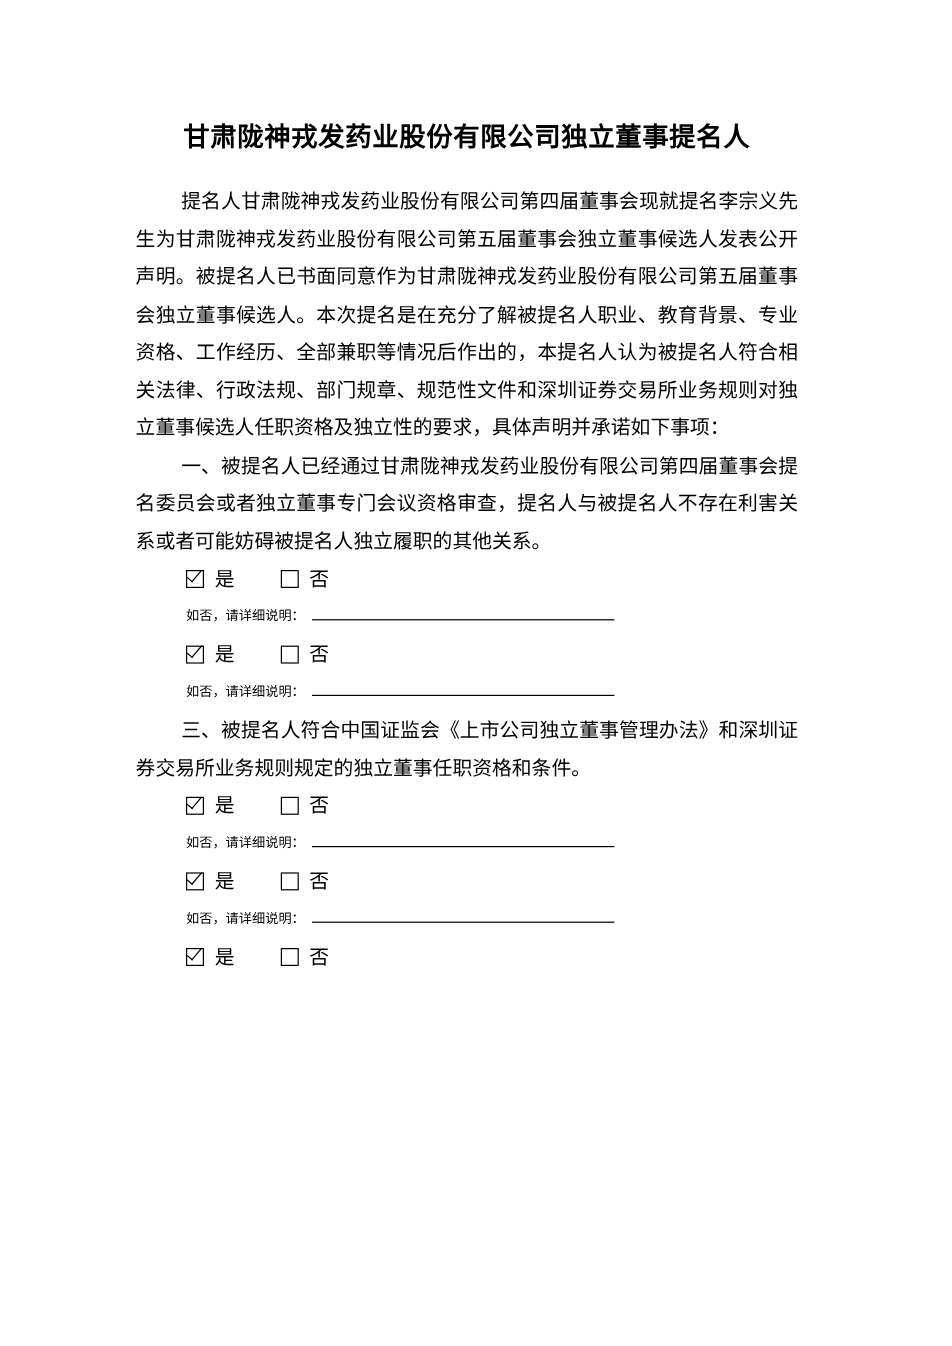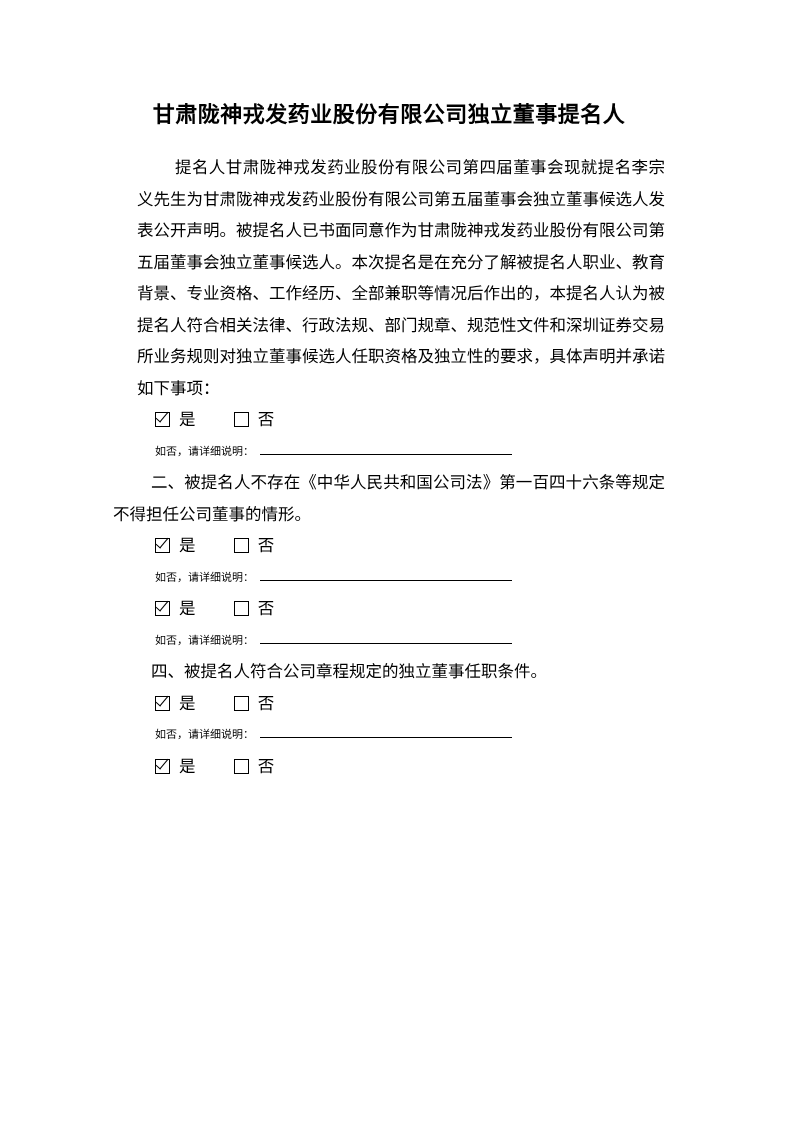--- a/index.html
+++ b/index.html
@@ -31,21 +31,20 @@
   }
   .para {
     margin: 0;
     font-size: 16.5px;
     line-height: 31.5px;
     text-align: justify;
     text-indent: 38px;
   }
   .intro {
     margin-top: 12px;
-    margin-left: 24px;
   }
   .checkbox-row {
     padding-left: 42px;
     line-height: 31.5px;
     font-size: 16.5px;
     height: 31.5px;
   }
   .cb {
     display: inline-flex;
     align-items: center;
@@ -90,37 +89,21 @@
   }
 </style>
 </head>
 <body>
 
 <div class="page">
   <div class="doc-title">甘肃陇神戎发药业股份有限公司独立董事提名人</div>
   <p class="para intro">提名人甘肃陇神戎发药业股份有限公司第四届董事会现就提名李宗义先生为甘肃陇神戎发药业股份有限公司第五届董事会独立董事候选人发表公开声明。被提名人已书面同意作为甘肃陇神戎发药业股份有限公司第五届董事会独立董事候选人。本次提名是在充分了解被提名人职业、教育背景、专业资格、工作经历、全部兼职等情况后作出的，本提名人认为被提名人符合相关法律、行政法规、部门规章、规范性文件和深圳证券交易所业务规则对独立董事候选人任职资格及独立性的要求，具体声明并承诺如下事项：</p>
   <div id="items">
   <section class="item">
-    <div class="checkbox-row">
-      <span class="cb">
-        <span class="box yes-box checked"></span>
-        <span class="cb-label">是</span>
-      </span>
-      <span class="cb">
-        <span class="box no-box"></span>
-        <span class="cb-label">否</span>
-      </span>
-    </div>
-    <div class="explain-row">
-      <span class="explain-label">如否，请详细说明：</span><span class="explain-line"></span>
-    </div>
-  </section>
-
-  <section class="item">
-    <p class="para item-text">二、被提名人不存在《中华人民共和国公司法》第一百四十六条等规定不得担任公司董事的情形。</p>
+    <p class="para item-text">一、被提名人已经通过甘肃陇神戎发药业股份有限公司第四届董事会提名委员会或者独立董事专门会议资格审查，提名人与被提名人不存在利害关系或者可能妨碍被提名人独立履职的其他关系。</p>
     <div class="checkbox-row">
       <span class="cb">
         <span class="box yes-box checked"></span>
         <span class="cb-label">是</span>
       </span>
       <span class="cb">
         <span class="box no-box"></span>
         <span class="cb-label">否</span>
       </span>
     </div>
@@ -139,21 +122,37 @@
         <span class="box no-box"></span>
         <span class="cb-label">否</span>
       </span>
     </div>
     <div class="explain-row">
       <span class="explain-label">如否，请详细说明：</span><span class="explain-line"></span>
     </div>
   </section>
 
   <section class="item">
-    <p class="para item-text">四、被提名人符合公司章程规定的独立董事任职条件。</p>
+    <p class="para item-text">三、被提名人符合中国证监会《上市公司独立董事管理办法》和深圳证券交易所业务规则规定的独立董事任职资格和条件。</p>
+    <div class="checkbox-row">
+      <span class="cb">
+        <span class="box yes-box checked"></span>
+        <span class="cb-label">是</span>
+      </span>
+      <span class="cb">
+        <span class="box no-box"></span>
+        <span class="cb-label">否</span>
+      </span>
+    </div>
+    <div class="explain-row">
+      <span class="explain-label">如否，请详细说明：</span><span class="explain-line"></span>
+    </div>
+  </section>
+
+  <section class="item">
     <div class="checkbox-row">
       <span class="cb">
         <span class="box yes-box checked"></span>
         <span class="cb-label">是</span>
       </span>
       <span class="cb">
         <span class="box no-box"></span>
         <span class="cb-label">否</span>
       </span>
     </div>

